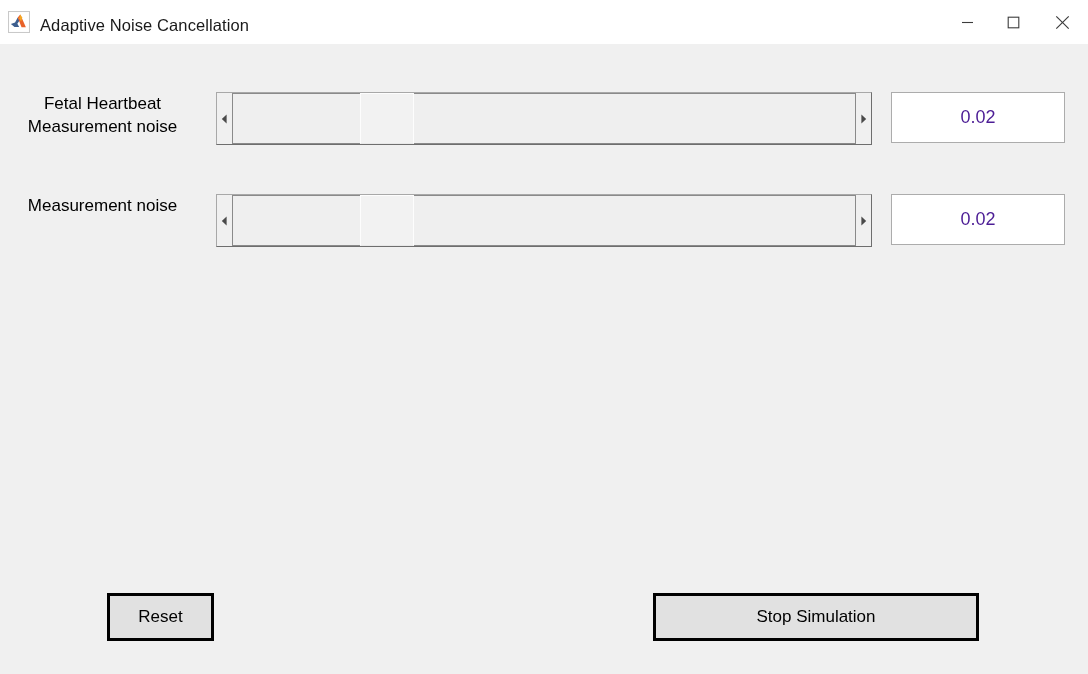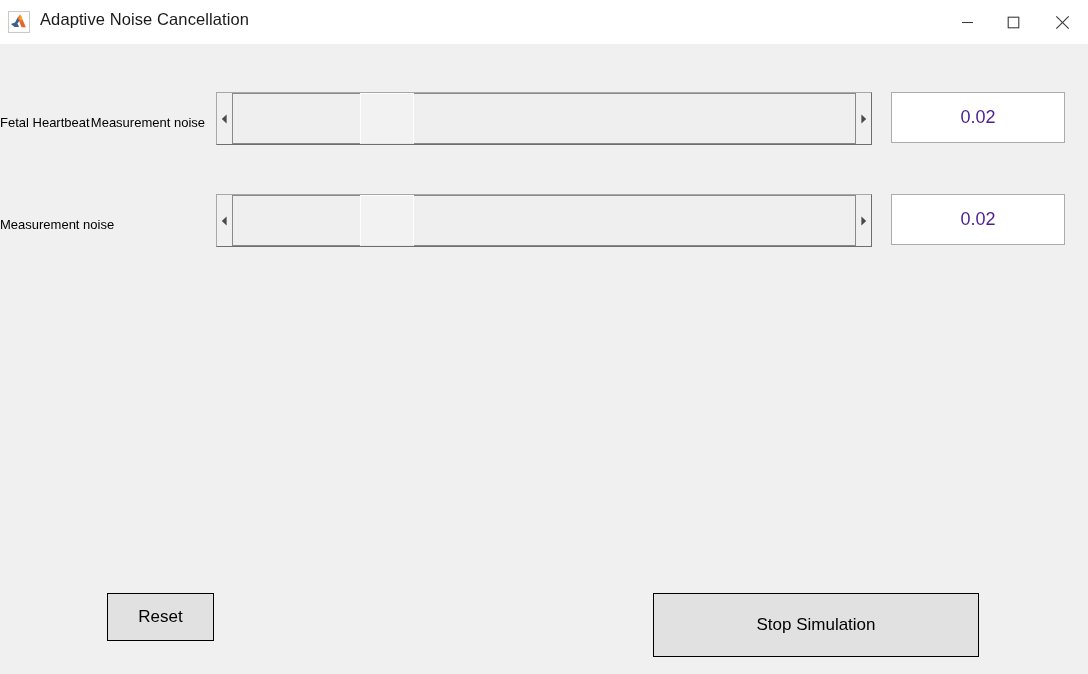--- a/index.html
+++ b/index.html
@@ -29,21 +29,21 @@
     left: 0; top: 0;
     width: 1088px;
     height: 44px;
     background: #ffffff;
     display: flex;
     align-items: center;
     box-sizing: border-box;
   }
   .title-left {
     display: flex;
-    align-items: flex-start;
+    align-items: flex-end;
     padding-left: 8px;
     flex: 1 1 auto;
     min-width: 0;
   }
   .app-icon {
     width: 22px;
     height: 22px;
     flex: 0 0 auto;
     margin-right: 10px;
     display: block;
@@ -96,25 +96,25 @@
     width: 1088px;
     height: 62px;
   }
   .row-label {
     position: absolute;
     left: 0;
     top: 0;
     width: 205px;
     height: 62px;
     display: flex;
-    flex-direction: row;
-    align-items: center;
-    justify-content: space-between;
+    flex-direction: column;
+    align-items: center;
+    justify-content: flex-start;
     text-align: center;
-    font-size: 13px;
+    font-size: 17px;
     color: #000000;
     line-height: 1.38;
     white-space: nowrap;
   }
 
   
   .slider {
     position: absolute;
     top: 0;
     left: 216px;
@@ -185,21 +185,21 @@
     font-size: 18px;
     color: #4c1d95;
     cursor: text;
   }
 
   
   .btn {
     position: absolute;
     box-sizing: border-box;
     background: #e1e1e1;
-    border: 1px solid #000000;
+    border: 3px solid #000000;
     font-family: "Liberation Sans", sans-serif;
     font-size: 17px;
     color: #000000;
     display: flex;
     align-items: center;
     justify-content: center;
     cursor: default;
     padding: 0;
   }
 </style>
@@ -297,18 +297,18 @@
       <div class="value-box">
         <span>0.02</span>
       </div>
     </div>
 
     <button class="btn" style="left:107px; top:549px; width:107px; height:48px;">
       <span>Reset</span>
     </button>
 
 
-    <button class="btn" style="left:653px; top:549px; width:326px; height:64px;">
+    <button class="btn" style="left:653px; top:549px; width:326px; height:48px;">
       <span>Stop Simulation</span>
     </button>
 
   </div>
 </div>
 
 </body></html>

